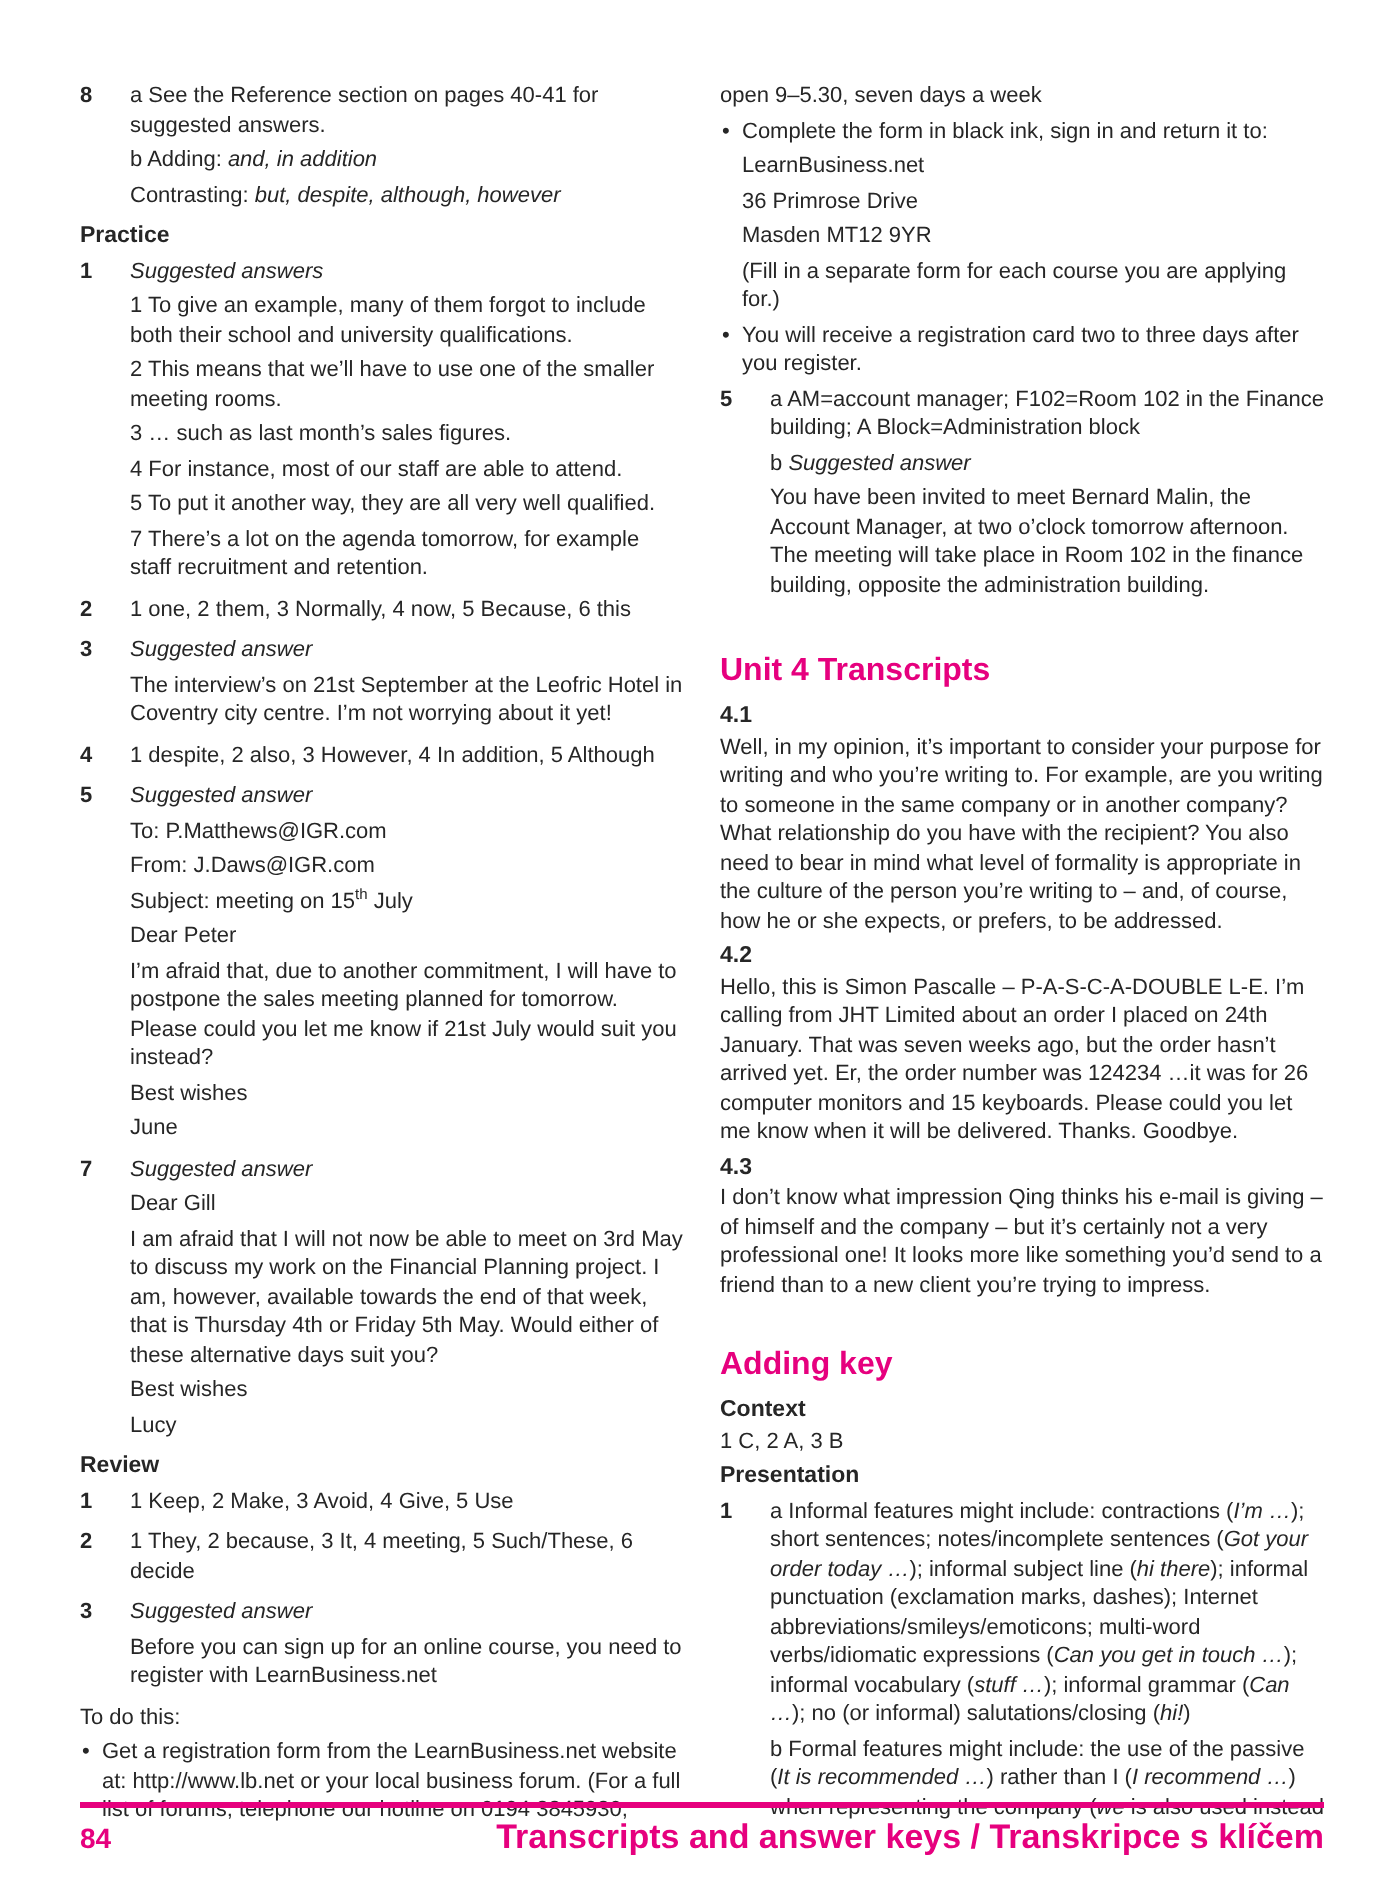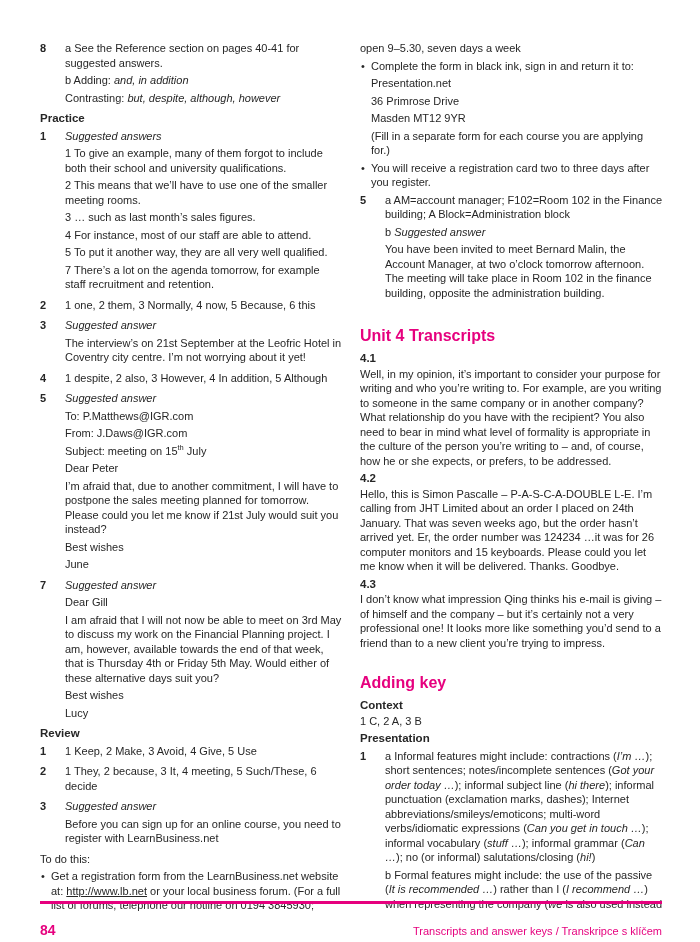--- a/index.html
+++ b/index.html
@@ -17,25 +17,25 @@
   .num-item { display:flex; margin:0 0 3px 0; }
   .num { flex:0 0 25px; font-weight:bold; }
   .item-body { flex:1 1 auto; min-width:0; }
   .h-unit { color:var(--accent); font-size:16px; line-height:19px; font-weight:bold; margin:23px 0 6px 0; }
   .h-section { font-weight:bold; font-size:11.5px; margin:2px 0 3px 0; }
   .h-sub { font-weight:bold; font-size:11.5px; margin:0 0 1px 0; }
   .bullet { position:relative; padding-left:11px; margin:0 0 3px 0; }
   .bullet-marker { position:absolute; left:1px; top:0; }
   .indent { margin-left:11px; }
   sup { font-size:7.5px; line-height:0; vertical-align:super; }
-  .link { text-decoration:underline; color:inherit; cursor:pointer; }
+  .link { color:inherit; cursor:pointer; }
   .footer-rule { position:absolute; left:40px; right:38px; top:901px; height:2.5px; background:var(--accent); }
   .footer { position:absolute; left:40px; right:38px; top:909px; display:flex; justify-content:space-between; align-items:baseline; color:var(--accent);gap:48px; }
   .pageno { font-weight:bold; font-size:14px; }
-  .ftitle { font-size:11px; font-weight:400;margin-top:16px; }
+  .ftitle { font-size:17px; font-weight:700; }
 </style>
 </head>
 <body>
 
 <div class="page">
   <div class="columns">
     <div class="col">
         <div class="num-item">
           <span class="num">8</span>
           <div class="item-body">
@@ -123,21 +123,21 @@
         <div class="bullet">
           <span class="bullet-marker">•</span>
           <p><span>Get a registration form from the LearnBusiness.net website at: </span><span class="link">http://www.lb.net</span><span> or your local business forum. (For a full list of forums, telephone our hotline on 0194 3845930;</span></p>
         </div>
       </div>
     <div class="col">
         <p class="indent"><span>open 9–5.30, seven days a week</span></p>
         <div class="bullet">
           <span class="bullet-marker">•</span>
           <p><span>Complete the form in black ink, sign in and return it to:</span></p>
-          <p><span>Presentation.net</span></p>
+          <p><span>LearnBusiness.net</span></p>
           <p><span>36 Primrose Drive</span></p>
           <p><span>Masden MT12 9YR</span></p>
           <p><span>(Fill in a separate form for each course you are applying for.)</span></p>
         </div>
         <div class="bullet">
           <span class="bullet-marker">•</span>
           <p><span>You will receive a registration card two to three days after you register.</span></p>
         </div>
         <div class="num-item">
           <span class="num">5</span>

